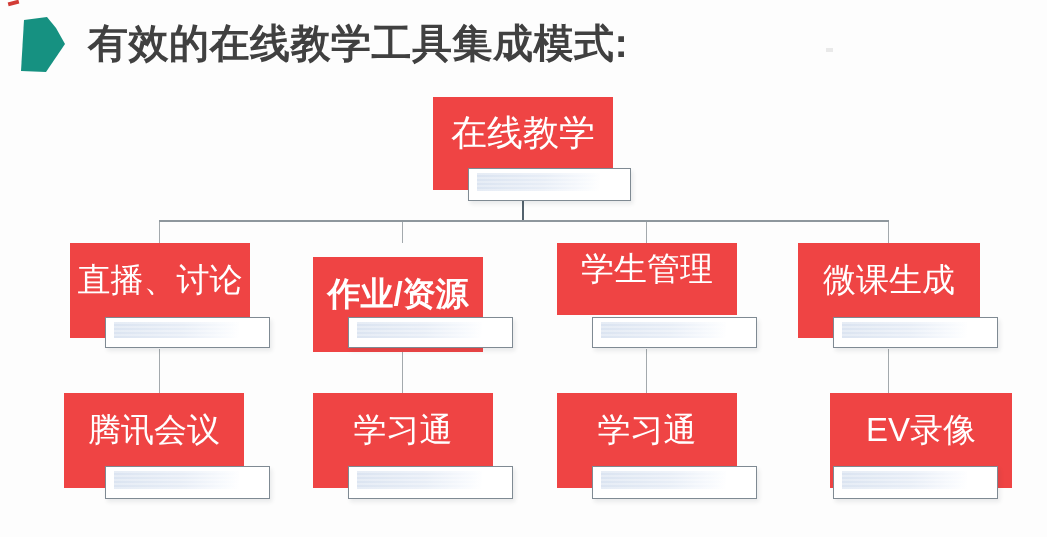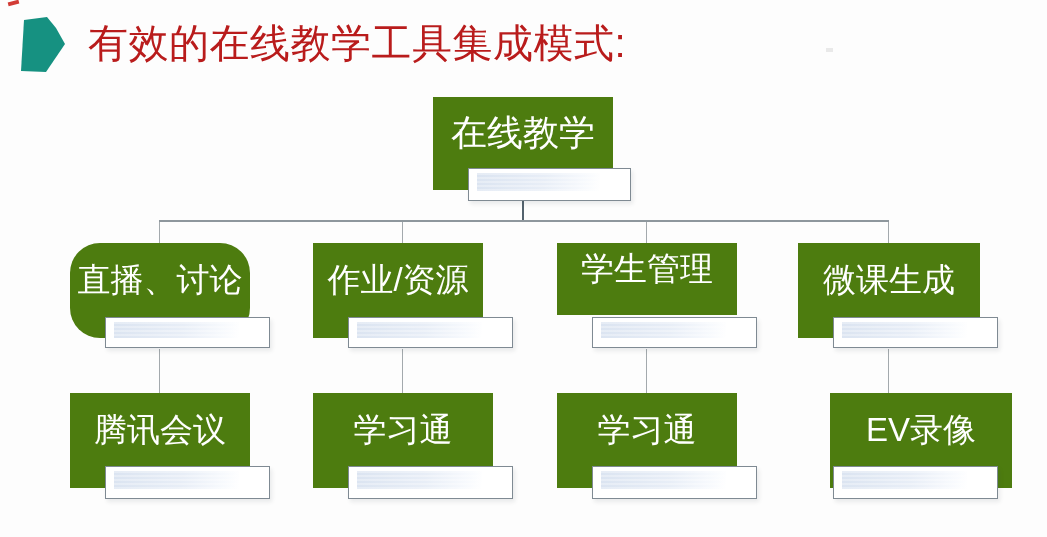--- a/index.html
+++ b/index.html
@@ -6,25 +6,25 @@
   #canvas{
     position:relative;width:1047px;height:537px;background:#fdfdfd;overflow:hidden;
     font-family:"Liberation Sans","DejaVu Sans",sans-serif;
   }
   
   .red-mark{position:absolute;left:8px;top:1px;width:11px;height:4px;background:#d23b35;transform:rotate(-14deg);}
   .faint-mark{position:absolute;left:826px;top:48px;width:7px;height:4px;background:#d9d9d9;opacity:.55;}
   .arrow-icon{position:absolute;left:21px;top:16px;width:44px;height:57px;}
   .page-title{
     position:absolute;left:88px;top:18px;height:50px;line-height:50px;
-    font-size:40px;font-weight:normal;color:#b91c1c;letter-spacing:0.5px;white-space:nowrap;
+    font-size:40px;font-weight:bold;color:#404040;letter-spacing:0.5px;white-space:nowrap;
   }
   
   .node{
-    position:absolute;background:#4d7c0f;color:#ffffff;z-index:2;
+    position:absolute;background:#ef4444;color:#ffffff;z-index:2;
     display:flex;align-items:center;justify-content:center;
     font-size:33px;padding-bottom:20px;box-sizing:border-box;white-space:nowrap;
   }
   .node.root{font-size:36px;}
   
   .refl{
     position:absolute;background:#ffffff;border:1px solid #7f8a93;z-index:3;box-sizing:border-box;
     box-shadow:2px 3px 4px rgba(60,70,80,0.10);
   }
   .refl .sheen{
@@ -65,24 +65,24 @@
   <div class="line mid" style="left:646px;"></div>
   <div class="line mid" style="left:888px;"></div>
 
   <div class="node root" style="left:433px;top:97px;width:180px;height:93px;">
     <span>在线教学</span>
   </div>
   <div class="refl" style="left:468px;top:168px;width:163px;height:33px;">
       <i class="sheen"></i>
     </div>
 
-  <div class="node" style="left:70px;top:243px;width:180px;height:95px;border-radius:30px;">
+  <div class="node" style="left:70px;top:243px;width:180px;height:95px;">
     <span>直播、讨论</span>
   </div>
-  <div class="node" style="left:313px;top:243px;width:170px;height:95px;">
+  <div class="node" style="left:313px;top:257px;width:170px;height:95px;font-weight:bold;">
     <span>作业/资源</span>
   </div>
   <div class="node" style="left:557px;top:243px;width:180px;height:72px;">
     <span>学生管理</span>
   </div>
   <div class="node" style="left:798px;top:243px;width:182px;height:95px;text-align:center;">
     <span>微课生成</span>
   </div>
 
   <div class="refl" style="left:105px;top:317px;width:165px;height:31px;">
@@ -91,21 +91,21 @@
   <div class="refl" style="left:348px;top:317px;width:165px;height:31px;">
       <i class="sheen"></i>
     </div>
   <div class="refl" style="left:592px;top:317px;width:165px;height:31px;">
       <i class="sheen"></i>
     </div>
   <div class="refl" style="left:833px;top:317px;width:165px;height:31px;">
       <i class="sheen"></i>
     </div>
 
-  <div class="node" style="left:70px;top:393px;width:180px;height:95px;">
+  <div class="node" style="left:64px;top:393px;width:180px;height:95px;">
     <span>腾讯会议</span>
   </div>
   <div class="node" style="left:313px;top:393px;width:180px;height:95px;">
     <span>学习通</span>
   </div>
   <div class="node" style="left:557px;top:393px;width:180px;height:95px;">
     <span>学习通</span>
   </div>
   <div class="node" style="left:798px;top:393px;width:182px;height:95px;margin-left:32px;">
     <span>EV录像</span>

